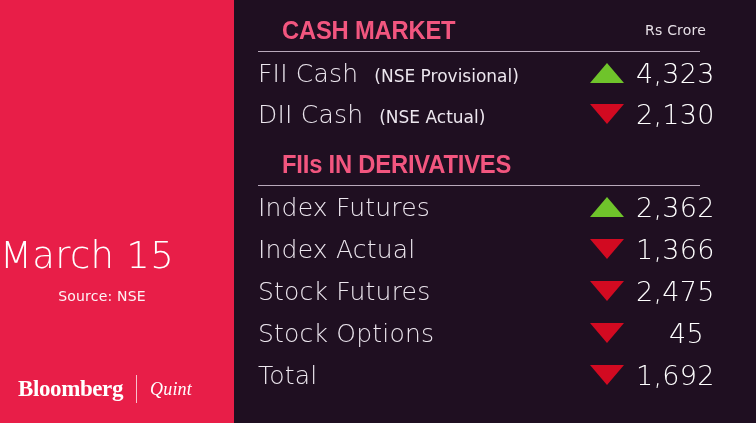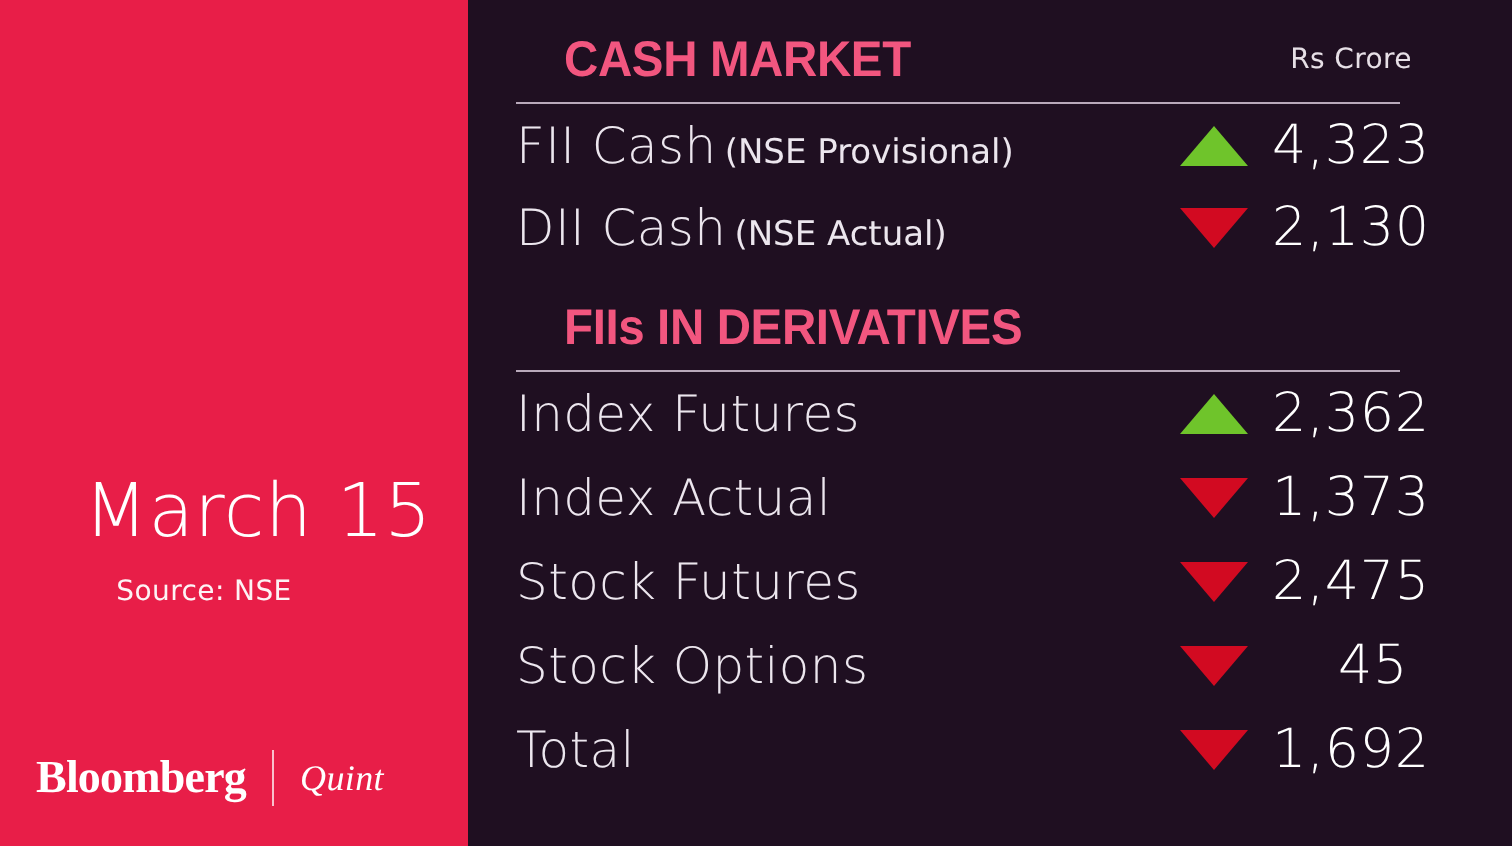--- a/index.html
+++ b/index.html
@@ -44,21 +44,21 @@
     color:#3d0f22;
     font-size:49px;
     line-height:1;
     letter-spacing:0.5px;
     margin-top:4px;
     white-space:nowrap;
   }
 
   .date-text{
     position:absolute; left:0; top:234px; width:258px;
-    text-align:center;
+    text-align:left;
     color:#ffffff;
     font-family:"DejaVu Sans", sans-serif;
     font-weight:300;
     font-size:37px;
     letter-spacing:0.3px;
   }
   .source-text{
     position:absolute; left:0; top:288px; width:204px;
     text-align:center;
     color:#ffffff;
@@ -149,21 +149,21 @@
     color:#ece6ee;
     font-family:"DejaVu Sans", sans-serif;
     font-weight:300;
     font-size:25px;
     letter-spacing:0.2px;
   }
   .row-label .note{
     font-size:17px;
     font-weight:400;
     letter-spacing:0;
-    margin-left:4px;
+    margin-left:16px;
   }
 
   .arrow{
     position:absolute; top:50%;
     left:332px;
     transform:translateY(-50%);
     width:0; height:0;
   }
   .arrow.up{
     border-left:17px solid transparent;
@@ -256,21 +256,21 @@
           </div>
           <div class="arrow up"></div>
           <div class="row-value">2,362</div>
         </div>
 
         <div class="row">
           <div class="row-label">
             <span>Index Actual</span>
           </div>
           <div class="arrow down"></div>
-          <div class="row-value">1,373</div>
+          <div class="row-value">1,366</div>
         </div>
 
         <div class="row">
           <div class="row-label">
             <span>Stock Futures</span>
           </div>
           <div class="arrow down"></div>
           <div class="row-value">2,475</div>
         </div>
 

